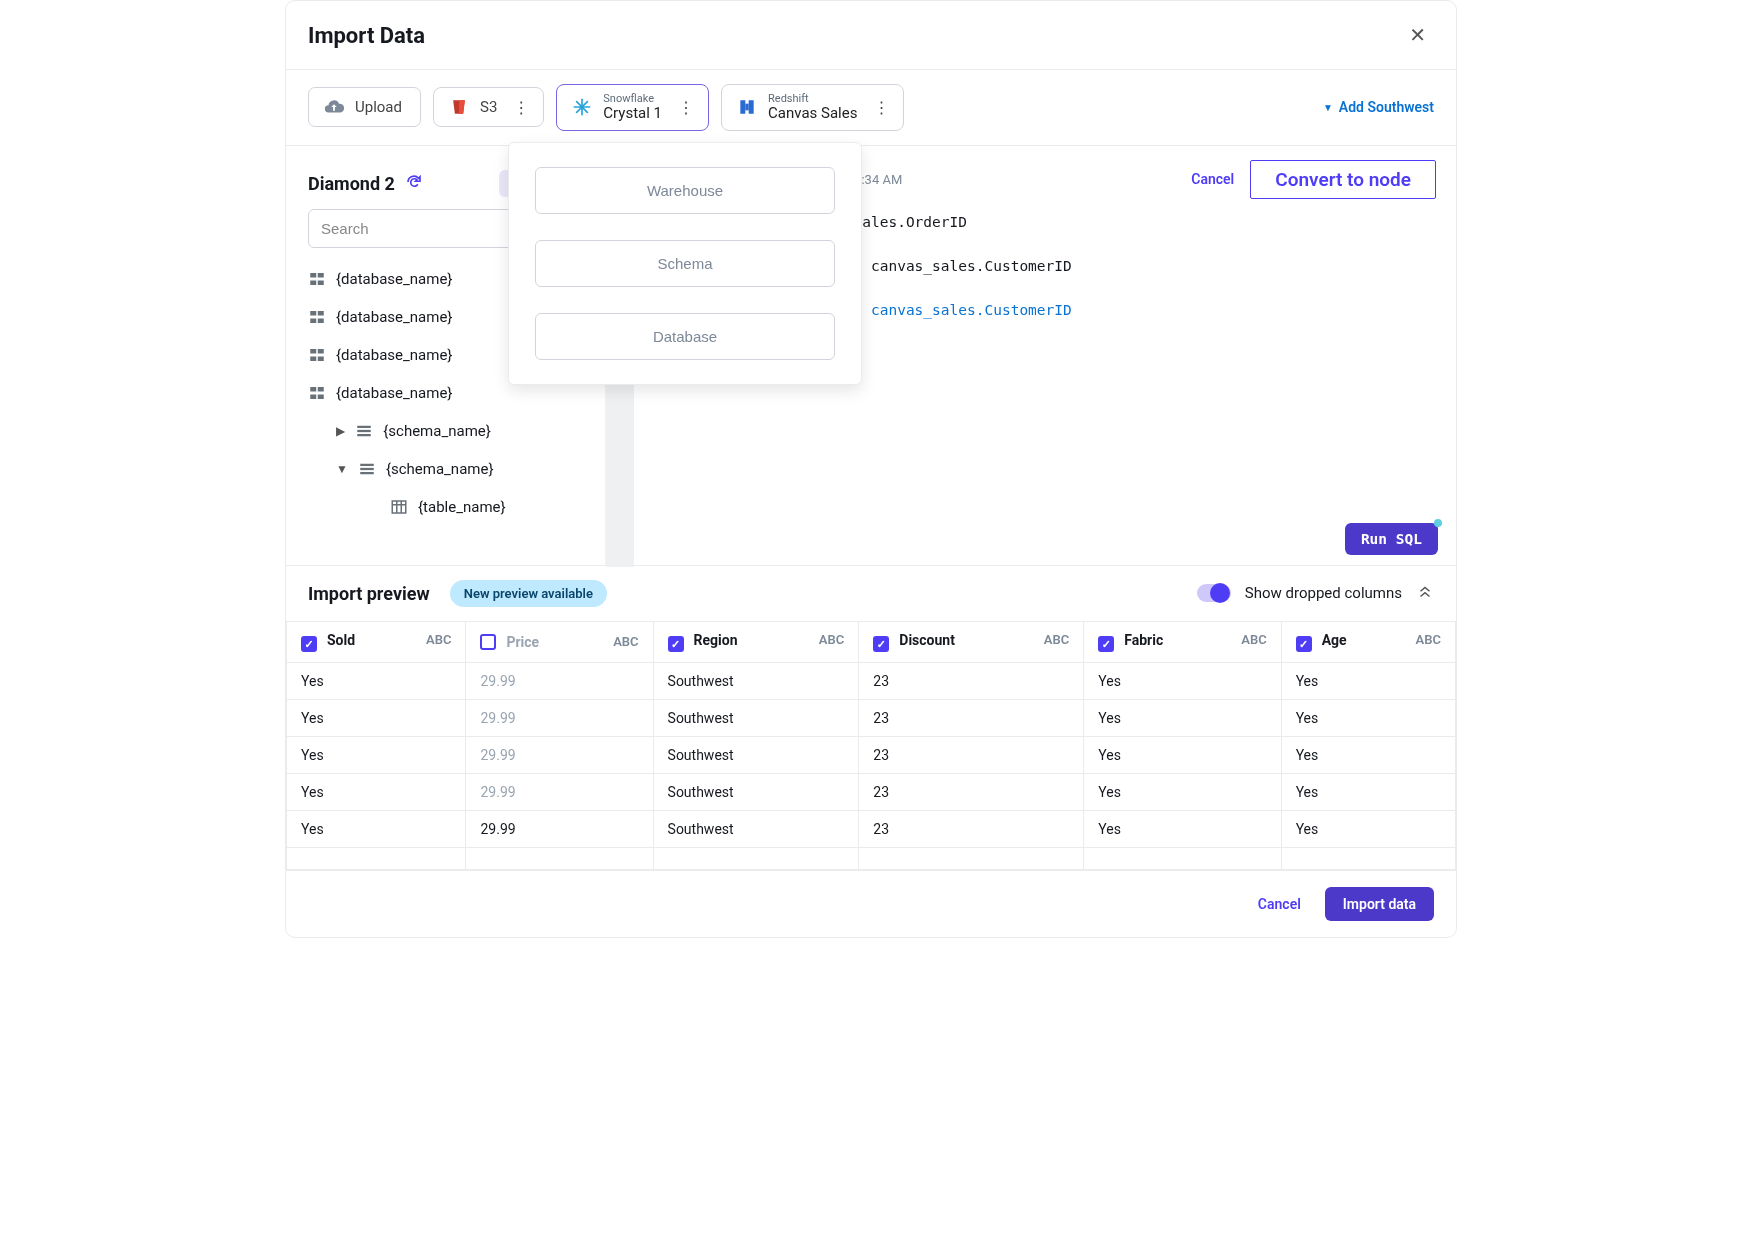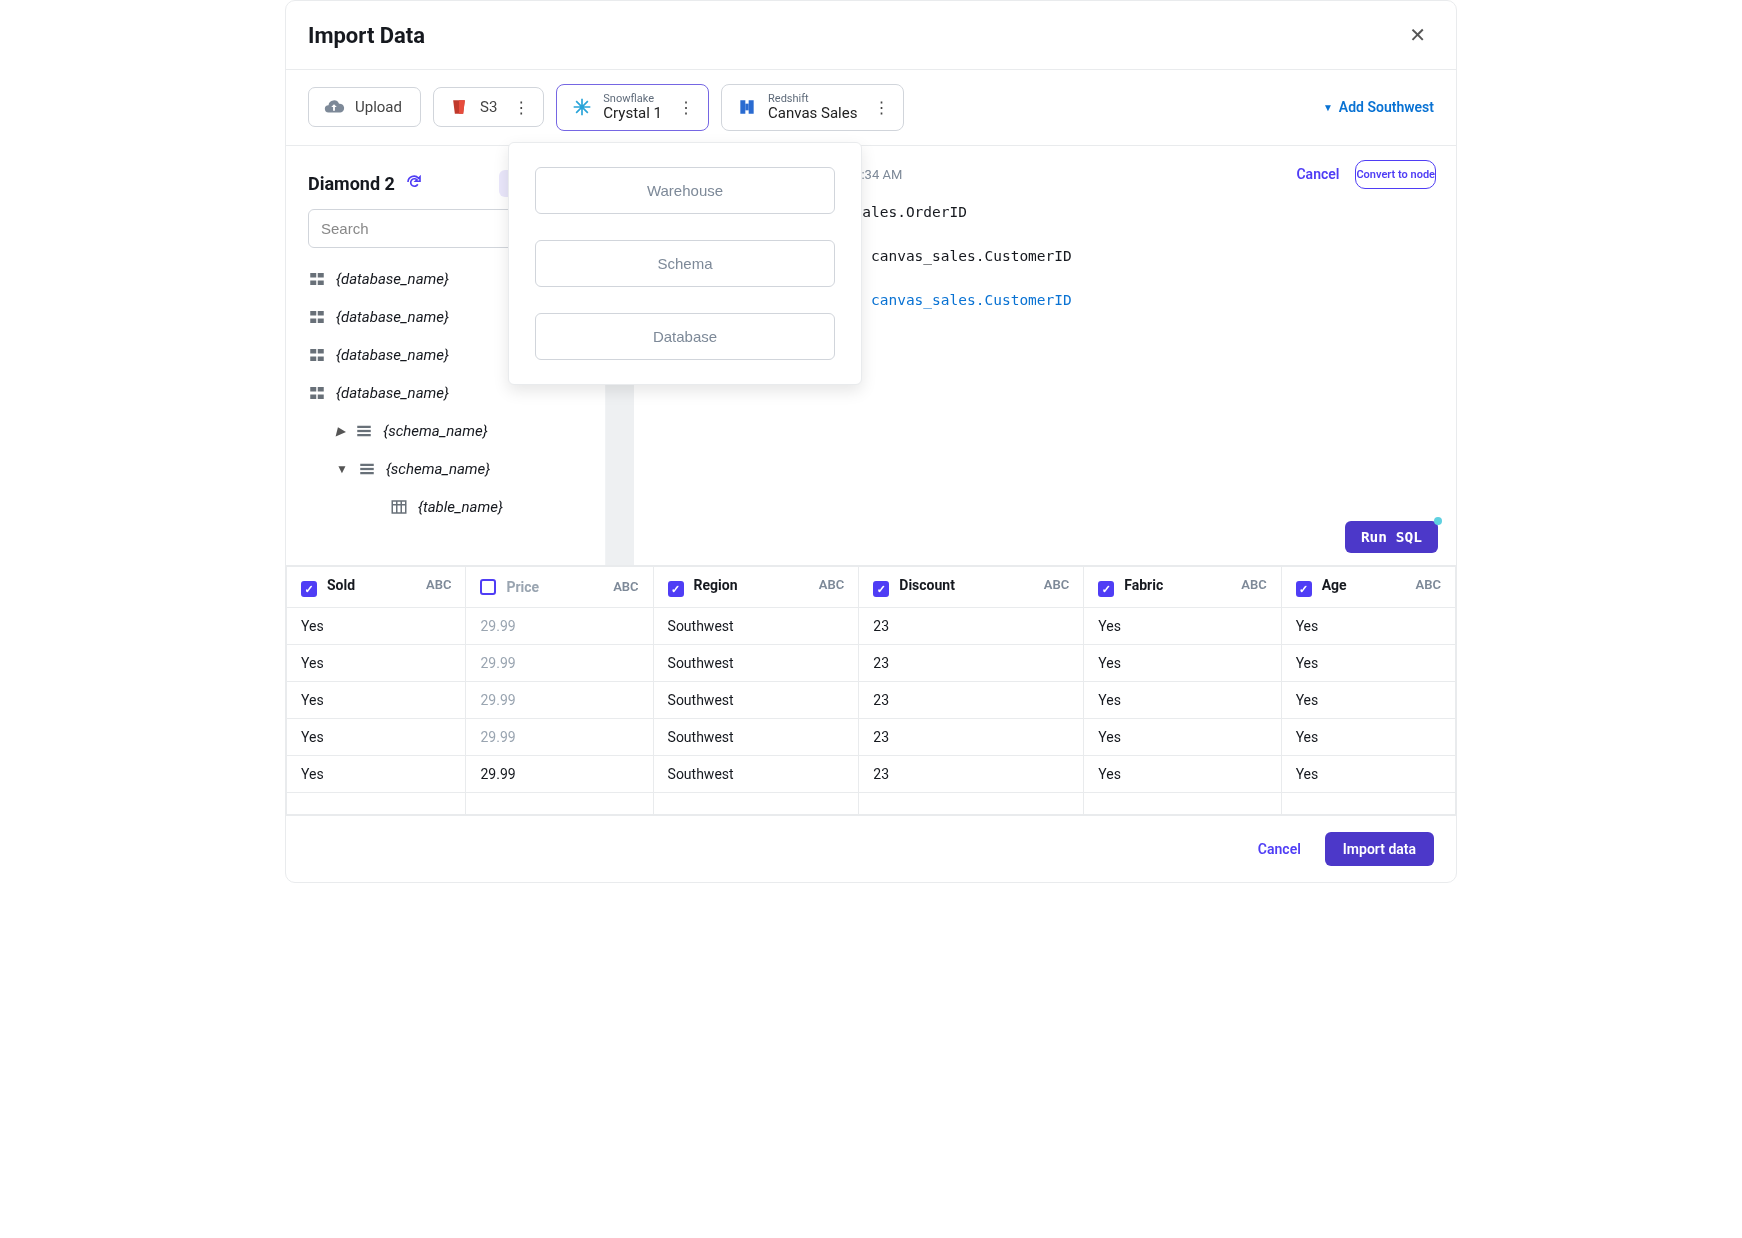--- a/index.html
+++ b/index.html
@@ -78,21 +78,21 @@
   .search {
     width: 100%;
     border: 1px solid #d1d5db;
     border-radius: 6px;
     padding: 10px 12px;
     font-size: 15px;
     margin-bottom: 12px;
     color: #333;
   }
   .search::placeholder { color: #888; }
-  .tree { list-style: none; margin: 0; padding: 0; font-size: 15px; color: #16191f; font-style: italic; }
+  .tree { list-style: none; margin: 0; padding: 0; font-size: 15px; color: #16191f; }
   .tree li { padding: 10px 0; display: flex; align-items: center; gap: 10px; cursor: pointer; }
   .tree li.indent1 { padding-left: 28px; }
   .tree li.indent2 { padding-left: 82px; }
   .tw { font-size: 12px; color: #555; }
   .db-icon, .schema-icon, .table-icon { width: 18px; height: 18px; display: inline-flex; align-items: center; justify-content: center; color: #687078; }
 
   .context-pop {
     position: absolute;
     top: -4px;
     left: 222px;
@@ -120,25 +120,25 @@
     display: flex; align-items: center; gap: 10px;
     padding: 14px 20px 10px 40px;
   }
   .editor-head h3 { margin: 0; font-size: 18px; font-weight: 700; }
   .autosave { color: #7d8998; font-size: 13px; }
   .editor-actions { margin-left: auto; display: flex; align-items: center; gap: 16px; }
   .link-btn { color: #4f3df5; font-weight: 600; cursor: pointer; font-size: 14px; }
   .node-btn {
     border: 1px solid #4f3df5;
     color: #4f3df5;
-    border-radius: 10px;
-    padding: 7px 0;
+    border-radius: 2px;
+    padding: 7px 24px;
     font-weight: 600;
     cursor: pointer;
-    font-size: 11px;
+    font-size: 19px;
   }
   .codewrap { flex: 1; display: flex; font-family: ui-monospace, SFMono-Regular, Menlo, Consolas, monospace; font-size: 14.5px; position: relative; }
   .gutter {
     width: 28px;
     background: #eef0f2;
     color: #7d8998;
     text-align: right;
     padding: 4px 4px 4px 0;
     line-height: 22px;
   }
@@ -435,20 +435,33 @@
 
 
 
 
 </div>
         <div class="run-sql">Run SQL</div>
       </div>
     </div>
   </div>
 
+  <div class="preview-head">
+    <h3>Import preview</h3>
+    <span class="pill">New preview available</span>
+    <div class="preview-right">
+      <span class="toggle"></span>
+      <span>Show dropped columns</span>
+      <span class="collapse">
+        <svg viewBox="0 0 24 24" width="18" height="18" fill="none" stroke="#555" stroke-width="2">
+            <path d="M6 11l6-5 6 5M6 18l6-5 6 5"></path>
+          </svg>
+      </span>
+    </div>
+  </div>
 
   <table class="grid" id="grid">
     <thead>
         <tr id="grid-head">
           <th><span class="chk">✓</span><span>Sold</span><span class="typebadge">ABC</span></th>
           <th class="muted"><span class="chk empty"></span><span>Price</span><span class="typebadge">ABC</span></th>
           <th><span class="chk">✓</span><span>Region</span><span class="typebadge">ABC</span></th>
           <th><span class="chk">✓</span><span>Discount</span><span class="typebadge">ABC</span></th>
           <th><span class="chk">✓</span><span>Fabric</span><span class="typebadge">ABC</span></th>
           <th><span class="chk">✓</span><span>Age</span><span class="typebadge">ABC</span></th>

